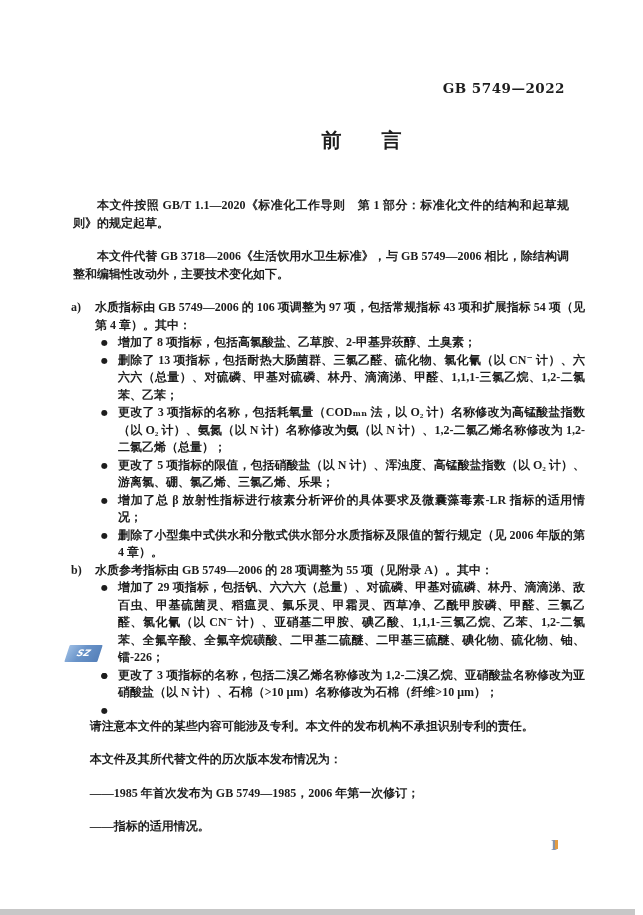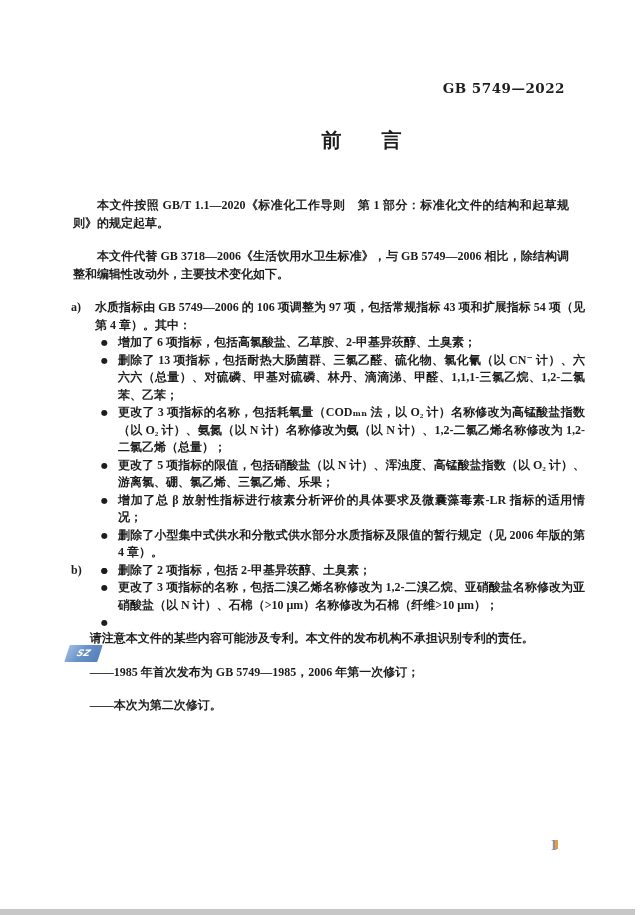--- a/index.html
+++ b/index.html
@@ -78,21 +78,21 @@
     <p class="para">本文件按照 GB/T 1.1—2020《标准化工作导则　第 1 部分：标准化文件的结构和起草规则》的规定起草。</p>
     <p class="para">本文件代替 GB 3718—2006《生活饮用水卫生标准》，与 GB 5749—2006 相比，除结构调整和编辑性改动外，主要技术变化如下。</p>
 
     <div class="item-lead">
       <span class="item-label">a)</span>
       <span>水质指标由 GB 5749—2006 的 106 项调整为 97 项，包括常规指标 43 项和扩展指标 54 项（见第 4 章）。其中：</span>
     </div>
 
     <div class="bullet">
       <span class="bullet-dot">●</span>
-      <span>增加了 6 项指标，包括高氯酸盐、乙草胺、2-甲基异莰醇、土臭素；</span>
+      <span>增加了 8 项指标，包括高氯酸盐、乙草胺、2-甲基异莰醇、土臭素；</span>
     </div>
     <div class="bullet">
       <span class="bullet-dot">●</span>
       <span>删除了 13 项指标，包括耐热大肠菌群、三氯乙醛、硫化物、氯化氰（以 CN⁻ 计）、六六六（总量）、对硫磷、甲基对硫磷、林丹、滴滴涕、甲醛、1,1,1-三氯乙烷、1,2-二氯苯、乙苯；</span>
     </div>
     <div class="bullet">
       <span class="bullet-dot">●</span>
       <span>更改了 3 项指标的名称，包括耗氧量（CODₘₙ 法，以 O₂ 计）名称修改为高锰酸盐指数（以 O₂ 计）、氨氮（以 N 计）名称修改为氨（以 N 计）、1,2-二氯乙烯名称修改为 1,2-二氯乙烯（总量）；</span>
     </div>
     <div class="bullet">
@@ -103,40 +103,42 @@
       <span class="bullet-dot">●</span>
       <span>增加了总 β 放射性指标进行核素分析评价的具体要求及微囊藻毒素-LR 指标的适用情况；</span>
     </div>
     <div class="bullet">
       <span class="bullet-dot">●</span>
       <span>删除了小型集中式供水和分散式供水部分水质指标及限值的暂行规定（见 2006 年版的第 4 章）。</span>
     </div>
 
     <div class="item-lead">
       <span class="item-label">b)</span>
+      <span>水质参考指标由 GB 5749—2006 的 28 项调整为 55 项（见附录 A）。其中：</span>
     </div>
 
     <div class="bullet">
       <span class="bullet-dot">●</span>
+      <span>增加了 29 项指标，包括钒、六六六（总量）、对硫磷、甲基对硫磷、林丹、滴滴涕、敌百虫、甲基硫菌灵、稻瘟灵、氟乐灵、甲霜灵、西草净、乙酰甲胺磷、甲醛、三氯乙醛、氯化氰（以 CN⁻ 计）、亚硝基二甲胺、碘乙酸、1,1,1-三氯乙烷、乙苯、1,2-二氯苯、全氟辛酸、全氟辛烷磺酸、二甲基二硫醚、二甲基三硫醚、碘化物、硫化物、铀、镭-226；</span>
     </div>
     <div class="bullet">
       <span class="bullet-dot">●</span>
-      <span>删除了 2 项指标，包括 2-甲基异莰醇、土臭素；</span>
     </div>
     <div class="bullet">
       <span class="bullet-dot">●</span>
       <span>更改了 3 项指标的名称，包括二溴乙烯名称修改为 1,2-二溴乙烷、亚硝酸盐名称修改为亚硝酸盐（以 N 计）、石棉（&gt;10 μm）名称修改为石棉（纤维&gt;10 μm）；</span>
     </div>
     <div class="bullet">
       <span class="bullet-dot">●</span>
     </div>
 
     <p class="closing-para">请注意本文件的某些内容可能涉及专利。本文件的发布机构不承担识别专利的责任。</p>
+    <p class="closing-para">本文件及其所代替文件的历次版本发布情况为：</p>
     <p class="closing-para">——1985 年首次发布为 GB 5749—1985，2006 年第一次修订；</p>
-    <p class="closing-para">——本次为第二次修订。</p>
+    <p class="closing-para">——指标的适用情况。</p>
 
   </div>
 
   <div class="watermark">SZ</div>
 
   <div class="page-num-wrap">
     <span class="page-num">I</span>
     <span class="page-num-stem"></span>
   </div>
 

